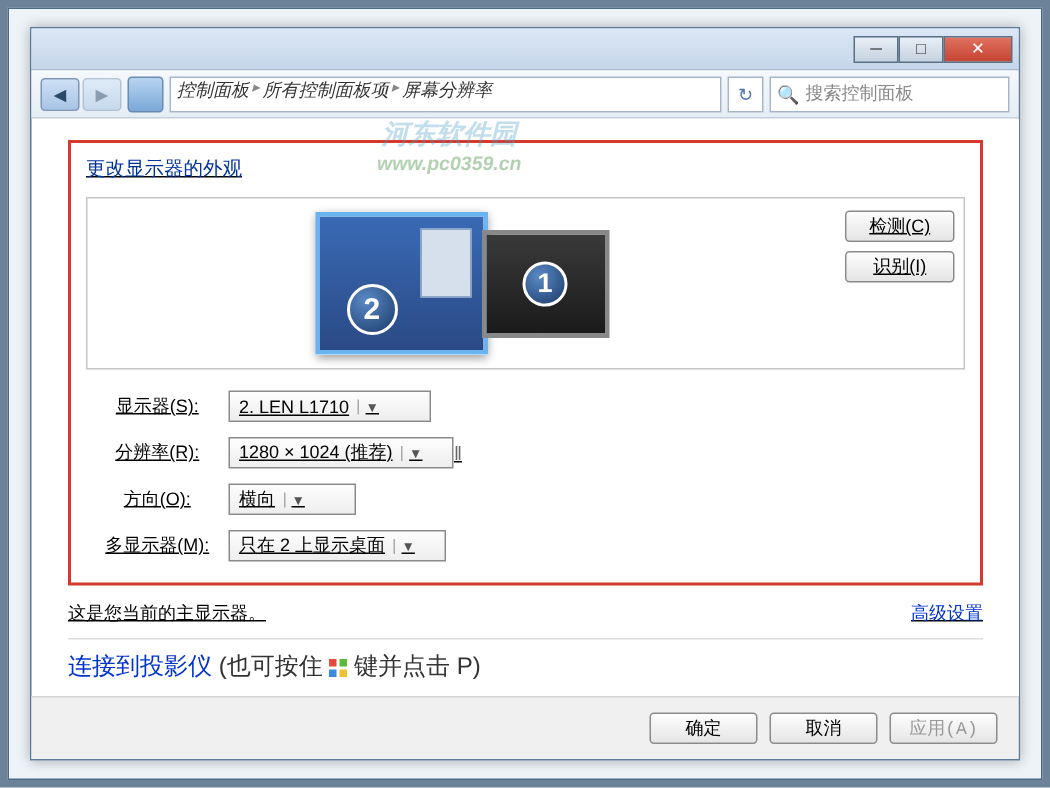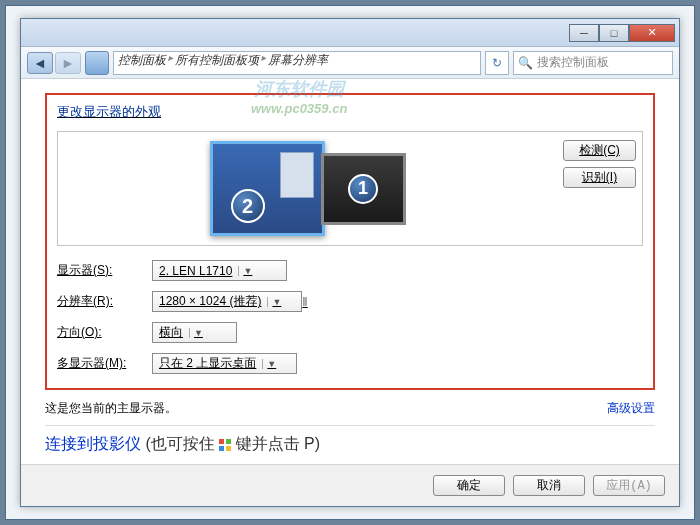--- a/index.html
+++ b/index.html
@@ -186,20 +186,21 @@
   background: linear-gradient(to bottom,#fdfdfd,#e5e5e5);
   border: 1px solid #8a8a8a;
   border-radius: 3px;
   font-size: 12px;
   display: flex; align-items: center; justify-content: center;
 }
 .form-row {
   display: flex;
   align-items: center;
   margin-bottom: 10px;
+  text-align: center;
 }
 .form-label {
   width: 95px;
   font-size: 12px;
 }
 .combo {
   height: 21px;
   background: linear-gradient(to bottom,#fdfdfd,#eee);
   border: 1px solid #8a8a8a;
   display: flex;
@@ -220,20 +221,21 @@
   align-items: center;
   justify-content: center;
   color: #666;
   font-size: 13px;
   margin-left: -1px;
 }
 .note {
   font-size: 12px;
   margin: 6px 0 8px 0;
   display: flex;
+  text-decoration: underline;
 }
 .note .adv {
   margin-left: auto;
   color: #0033cc;
 }
 .divider { border-top: 1px solid #ddd; margin: 8px 0; }
 .links a {
   display: block;
   color: #0033cc;
   font-size: 16px;

